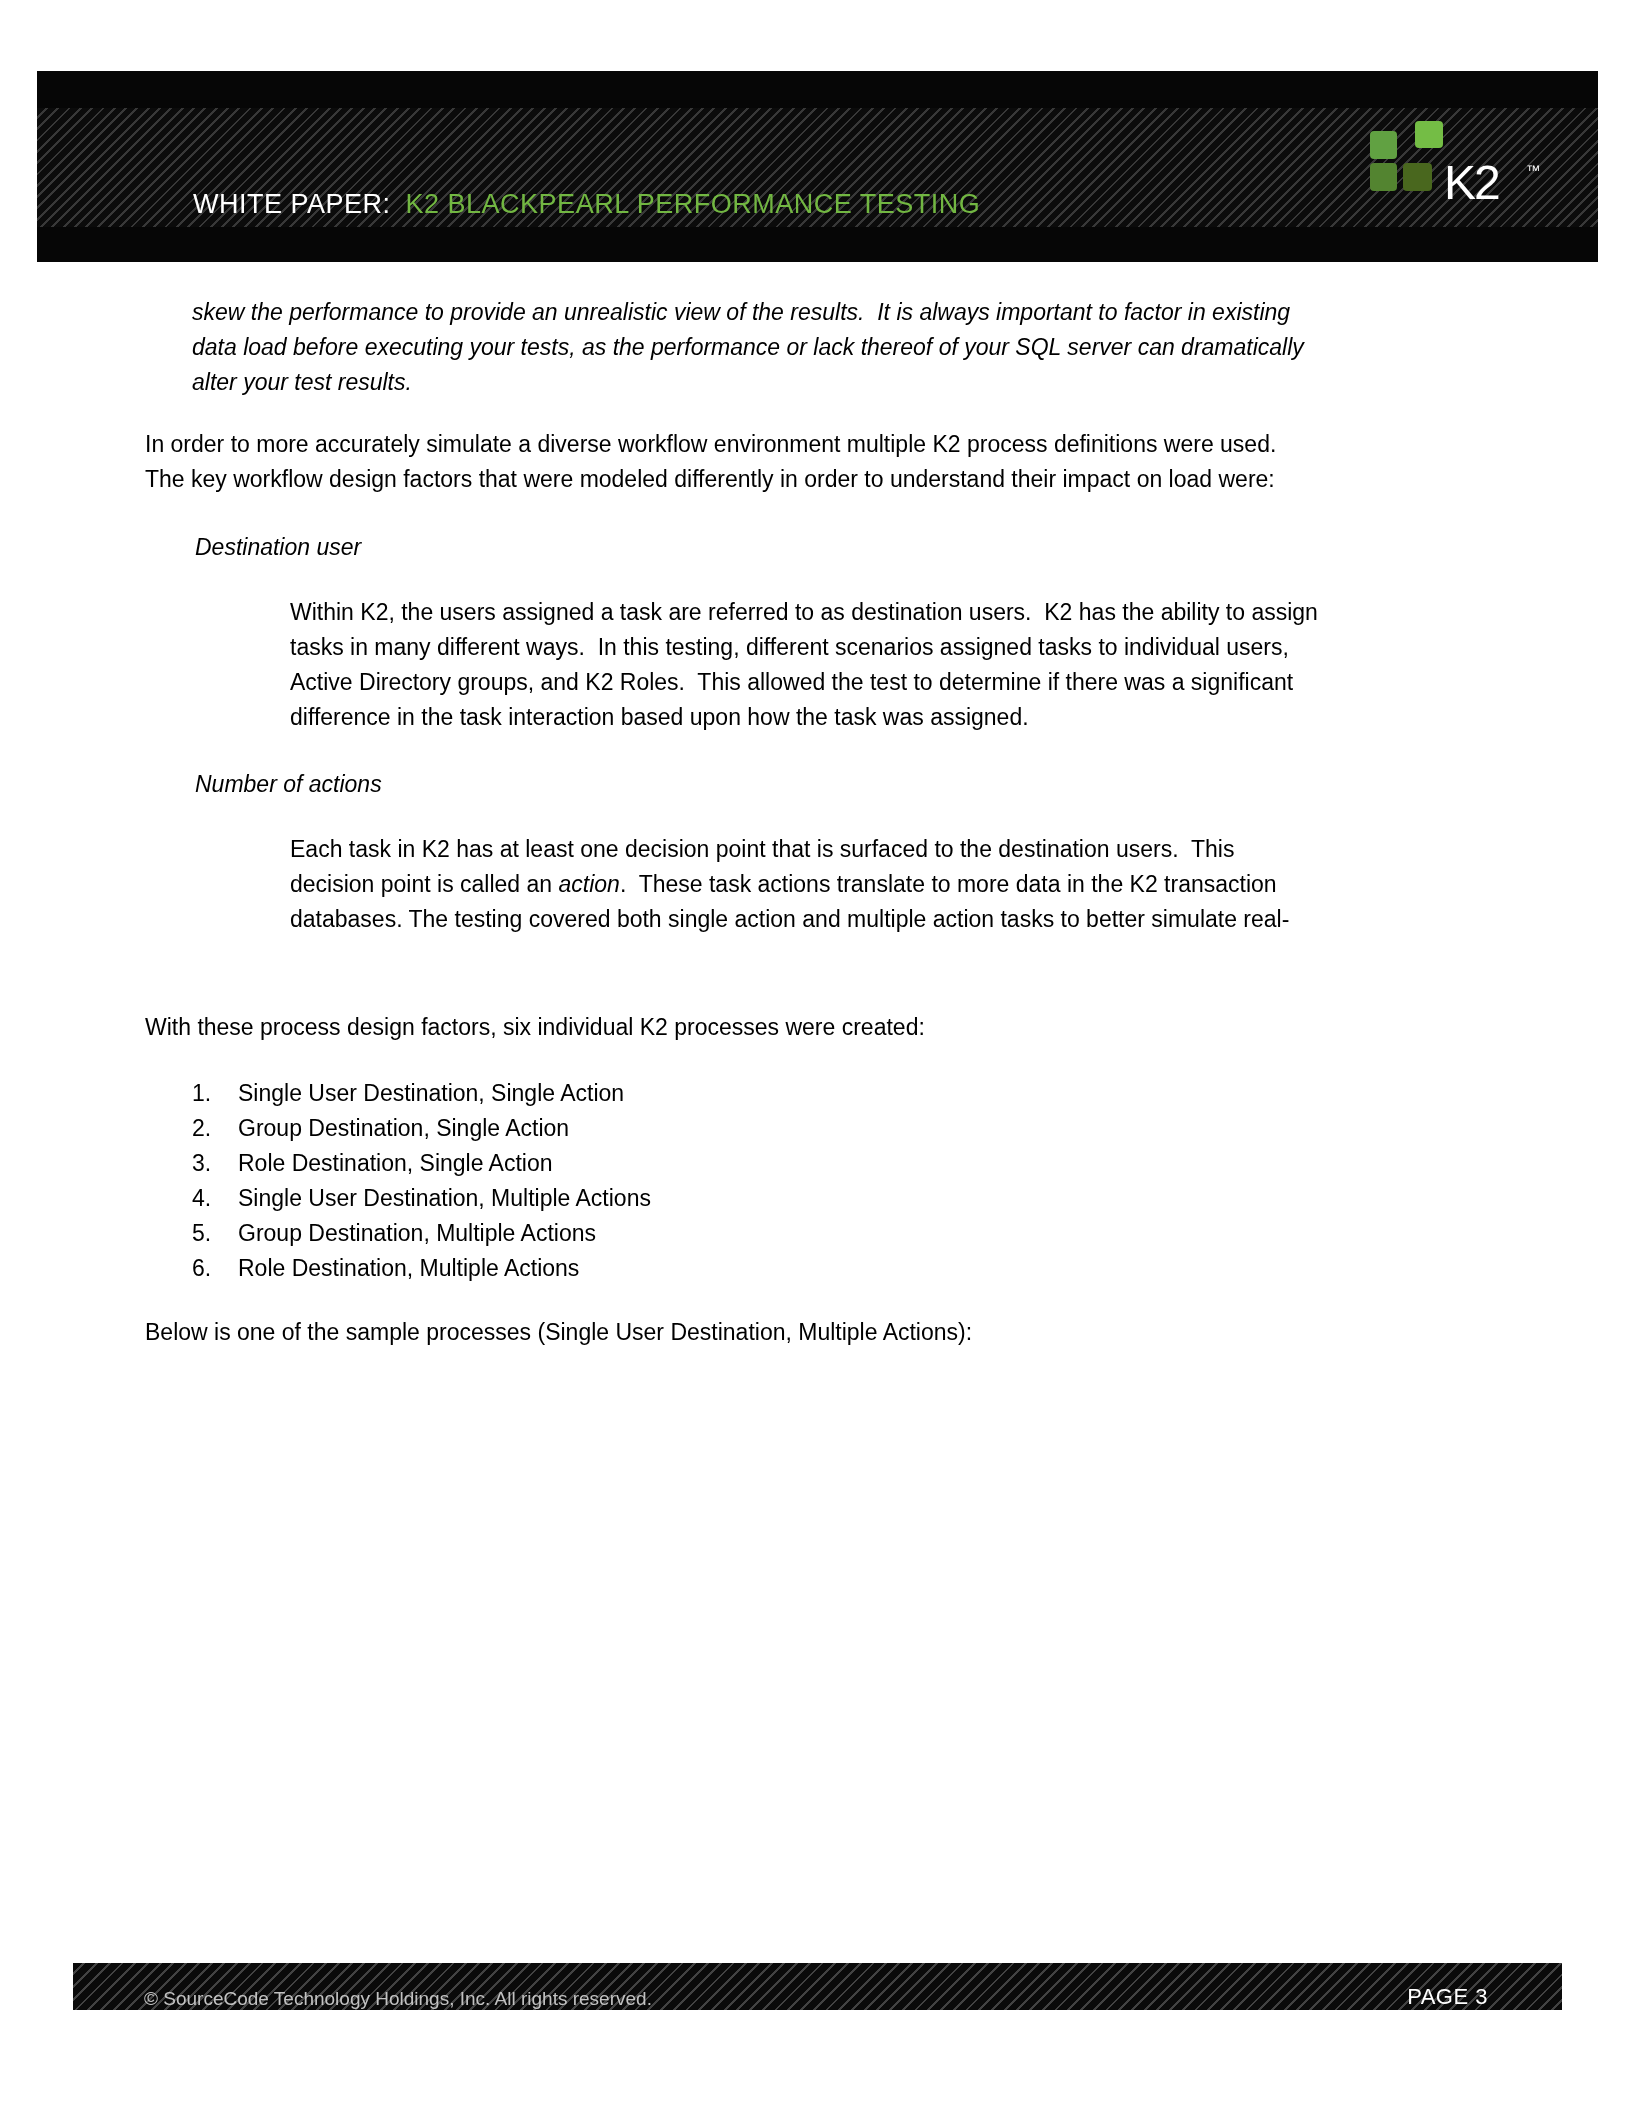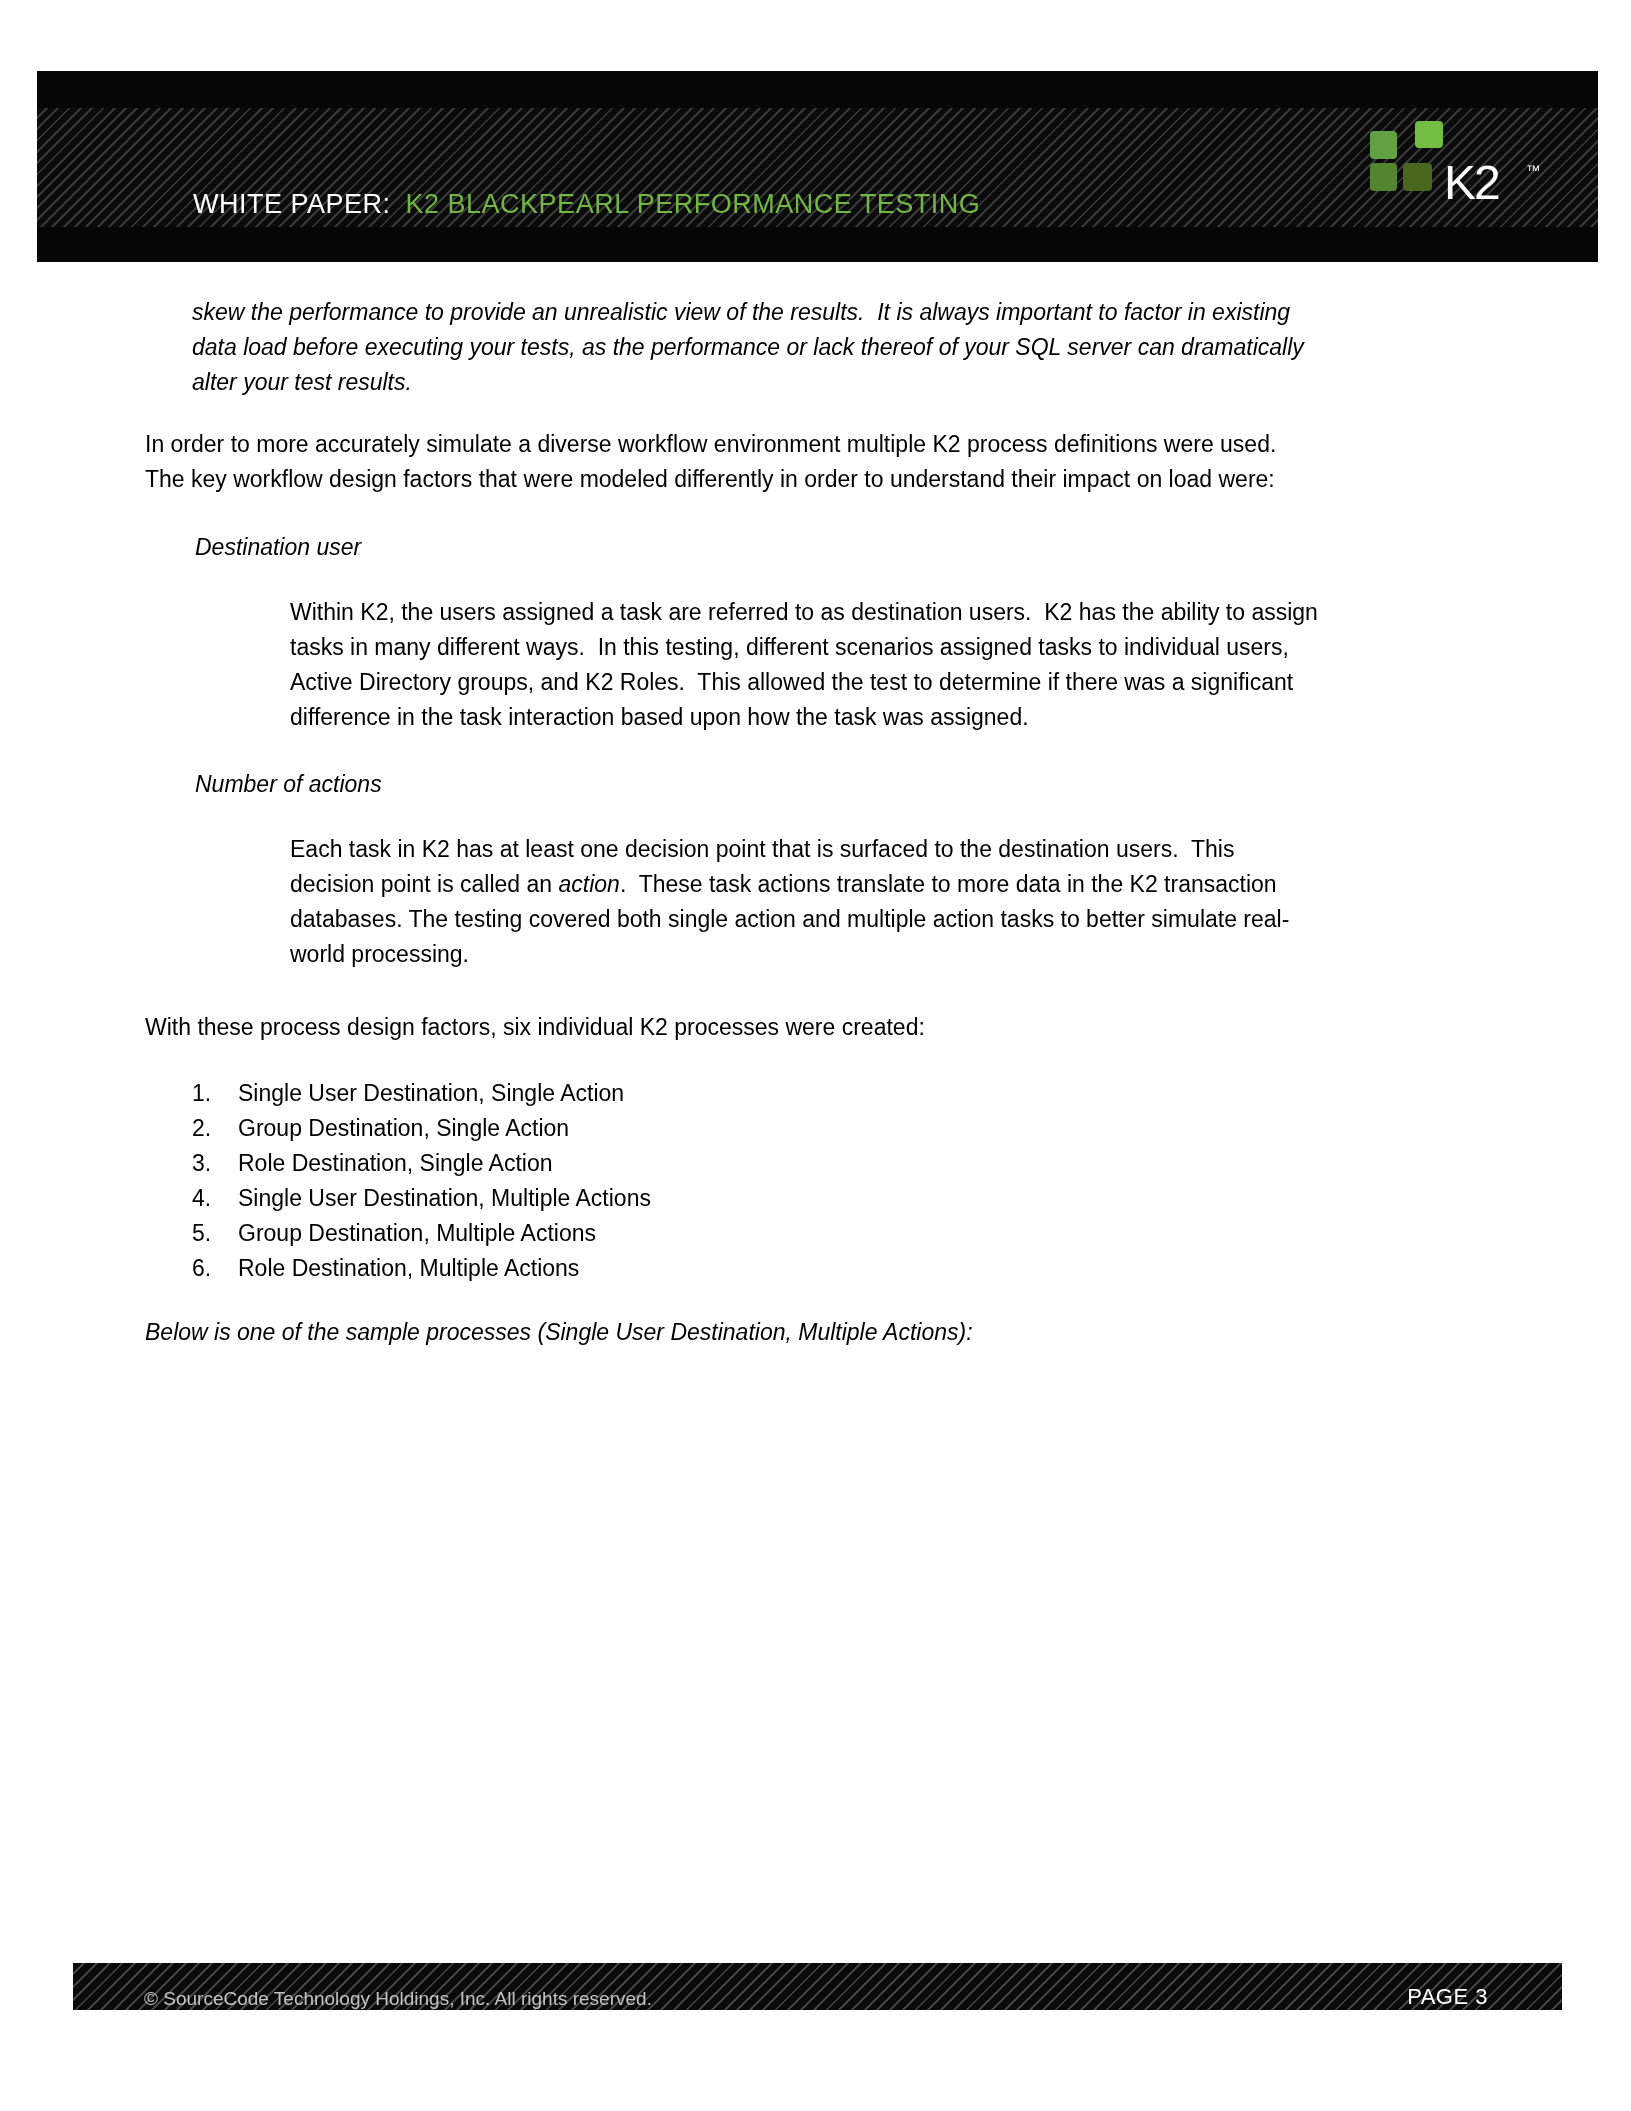--- a/index.html
+++ b/index.html
@@ -49,21 +49,21 @@
   .intro-block{left:192px;top:295px;font-style:italic;}
   .para1{left:145px;top:427px;}
   .h-dest{left:195px;top:530px;font-style:italic;}
   .sec1{left:290px;top:595px;}
   .h-num{left:195px;top:767px;font-style:italic;}
   .sec2{left:290px;top:832px;}
   .para2{left:145px;top:1010px;}
   .list-block{left:192px;top:1076px;}
   .li{white-space:pre;}
   .li .num{display:inline-block;width:46px;}
-  .para3{left:145px;top:1315px;font-style:italic;}
+  .para3{left:145px;top:1315px;}
   
   .footer-bar{
     position:absolute;left:73px;top:1963px;width:1489px;height:47px;
     background:repeating-linear-gradient(135deg,#0a0a0a 0px,#0a0a0a 7px,#424242 7px,#424242 9px);
     display:flex;align-items:flex-end;justify-content:space-between;
     padding:0 74px 0 71px;box-sizing:border-box;
   }
   .copyright{font-size:19px;color:#c2c2c2;white-space:pre;}
   .page-num{font-size:22px;color:#ffffff;letter-spacing:0.5px;white-space:pre;}
 </style>
@@ -102,21 +102,20 @@
     <div class="line">tasks in many different ways.  In this testing, different scenarios assigned tasks to individual users,</div>
     <div class="line">Active Directory groups, and K2 Roles.  This allowed the test to determine if there was a significant</div>
     <div class="line">difference in the task interaction based upon how the task was assigned.</div>
   </div>
 
   <div class="block h-num">Number of actions</div>
   <div class="block sec2">
     <div class="line">Each task in K2 has at least one decision point that is surfaced to the destination users.  This</div>
     <div class="line"><span>decision point is called an </span><span class="it">action</span><span>.  These task actions translate to more data in the K2 transaction</span></div>
     <div class="line">databases. The testing covered both single action and multiple action tasks to better simulate real-</div>
-    <div class="line">world processing.</div>
   </div>
 
   <div class="block para2">With these process design factors, six individual K2 processes were created:</div>
 
   <div class="block list-block">
     <div class="li"><span class="num">1.</span><span>Single User Destination, Single Action</span></div>
     <div class="li"><span class="num">2.</span><span>Group Destination, Single Action</span></div>
     <div class="li"><span class="num">3.</span><span>Role Destination, Single Action</span></div>
     <div class="li"><span class="num">4.</span><span>Single User Destination, Multiple Actions</span></div>
     <div class="li"><span class="num">5.</span><span>Group Destination, Multiple Actions</span></div>

